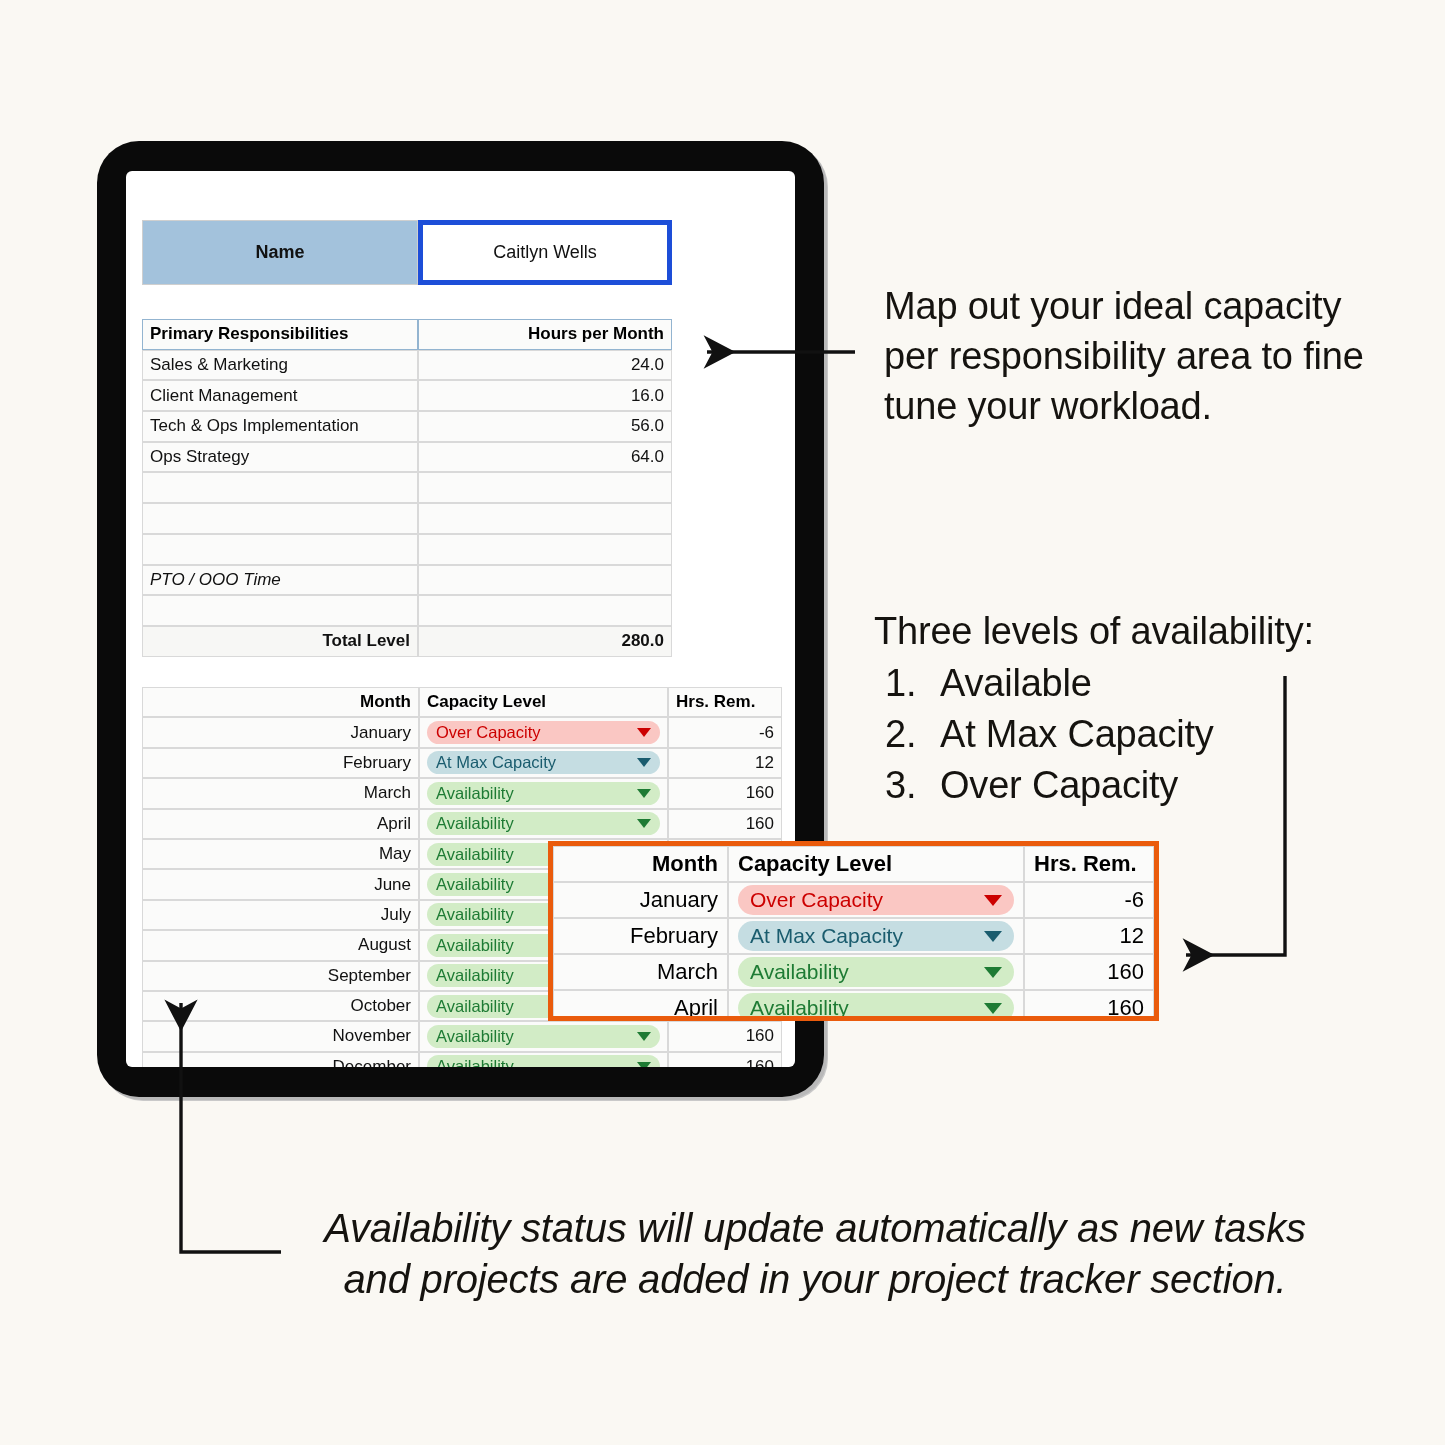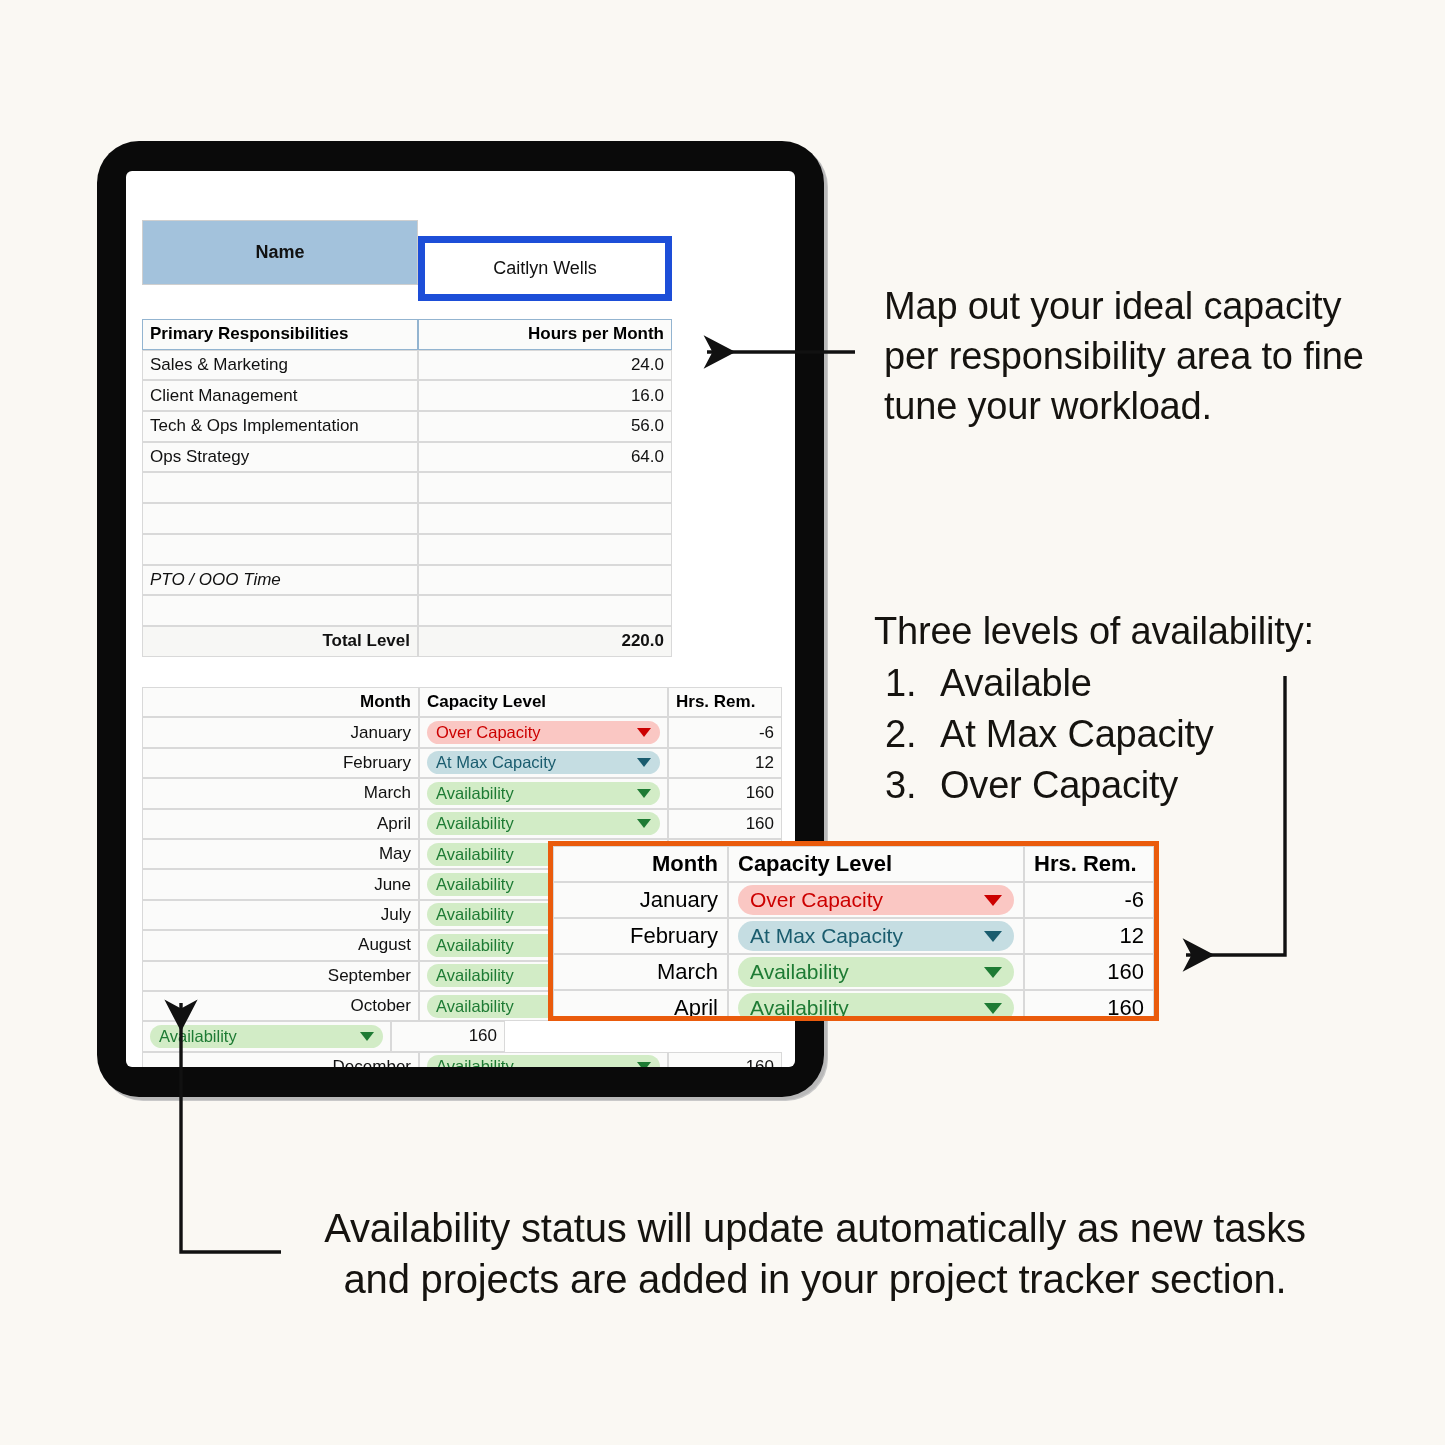--- a/index.html
+++ b/index.html
@@ -39,22 +39,22 @@
   }
   .right{justify-content:flex-end;}
   .left{justify-content:flex-start;}
 
   
   #name-block{left:16px;top:49px;width:530px;}
   #name-block .row{display:flex;}
   #name-block .c1{width:276px;height:65px;background:#a3c2dc;border:1px solid #cfcfcf;
      box-sizing:border-box;display:flex;align-items:center;justify-content:center;
      font-weight:bold;font-size:18px;}
-  #name-block .c2{width:254px;height:65px;background:#fff;border:7px solid #1d4ed8;
-     box-sizing:border-box;display:flex;align-items:center;justify-content:center;font-size:18px;margin-top:16px;}
+  #name-block .c2{width:254px;height:65px;background:#fff;border:5px solid #1d4ed8;
+     box-sizing:border-box;display:flex;align-items:center;justify-content:center;font-size:18px;}
 
   
   #resp-table{left:16px;top:148px;width:530px;}
   #resp-table .row{display:flex;}
   #resp-table .ca{width:276px;}
   #resp-table .cb{width:254px;}
   #resp-table .cellbox{height:30.7px;font-size:17px;}
   #resp-table .hdr{font-size:17px;border-color:#93b4d0;}
   #resp-table .ital{font-style:italic;}
   #resp-table .tot{background:#f7f7f5;font-weight:bold;}
@@ -110,21 +110,21 @@
     letter-spacing:-0.2px;
   }
   #anno-top{left:884px;top:281px;width:490px;}
   #anno-levels{left:874px;top:606px;width:500px;}
   #anno-levels .lead{margin:0 0 2px 0;}
   #anno-levels ol{margin:0;padding-left:66px;list-style:none;}
   #anno-levels li{position:relative;margin:0;padding:0;line-height:1.34;}
   #anno-levels li .num{position:absolute;left:-55px;width:52px;text-align:left;}
   #anno-bottom{left:300px;top:1203px;width:1030px;text-align:center;
      font-family:"Liberation Sans Narrow","Liberation Sans",sans-serif;
-     font-size:40px;line-height:1.28;}
+     font-size:40px;line-height:1.28;font-style:italic;}
 
   
   #arrows{position:absolute;left:0;top:0;width:1445px;height:1445px;pointer-events:none;}
 </style>
 </head>
 <body>
 
 <div class="stage">
 
   <div class="tablet">
@@ -175,21 +175,21 @@
               <div class="cellbox ca left ital">PTO / OOO Time</div>
               <div class="cellbox cb right"></div>
             </div>
             <div class="row">
               <div class="cellbox ca left"></div>
               <div class="cellbox cb right"></div>
             </div>
           </div>
         <div class="row">
           <div class="cellbox tot ca right">Total Level</div>
-          <div class="cellbox tot cb right">220.0</div>
+          <div class="cellbox tot cb right">280.0</div>
         </div>
       </div>
 
       <div class="sheet" id="cap-table">
         <div class="row">
           <div class="cellbox hdr m right">Month</div>
           <div class="cellbox hdr c left">Capacity Level</div>
           <div class="cellbox hdr h left">Hrs. Rem.</div>
         </div>
         <div id="cap-body">
@@ -287,20 +287,21 @@
               <div class="cellbox m right">October</div>
               <div class="cellbox c left">
                 <div class="pill pill-green">
                   <span class="cap">Availability</span>
                   <span class="caret"></span>
                 </div>
               </div>
               <div class="cellbox h right">160</div>
             </div>
             <div class="row">
+              <div class="cellbox m right">November</div>
               <div class="cellbox c left">
                 <div class="pill pill-green">
                   <span class="cap">Availability</span>
                   <span class="caret"></span>
                 </div>
               </div>
               <div class="cellbox h right">160</div>
             </div>
             <div class="row">
               <div class="cellbox m right">December</div>

